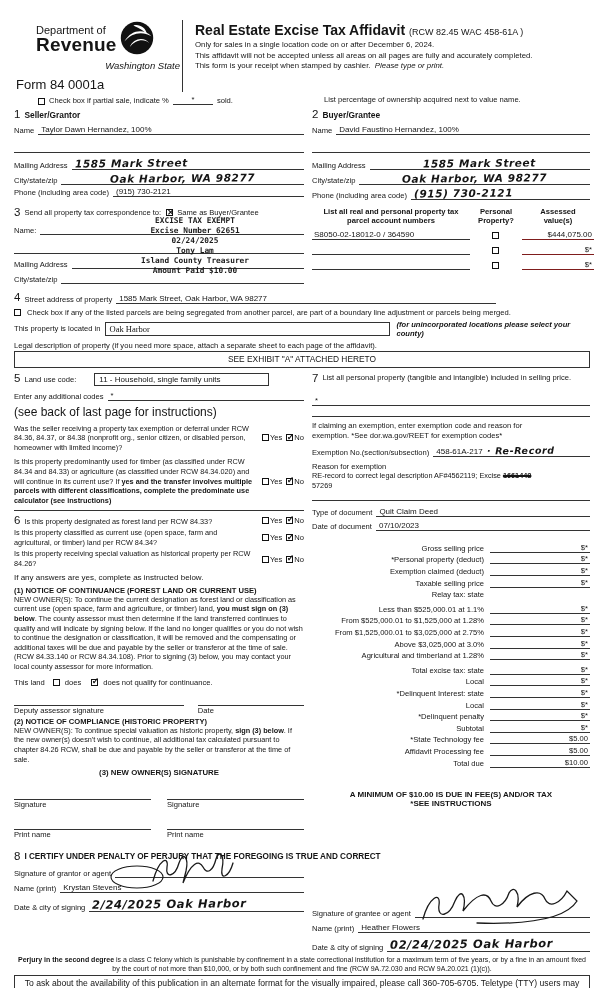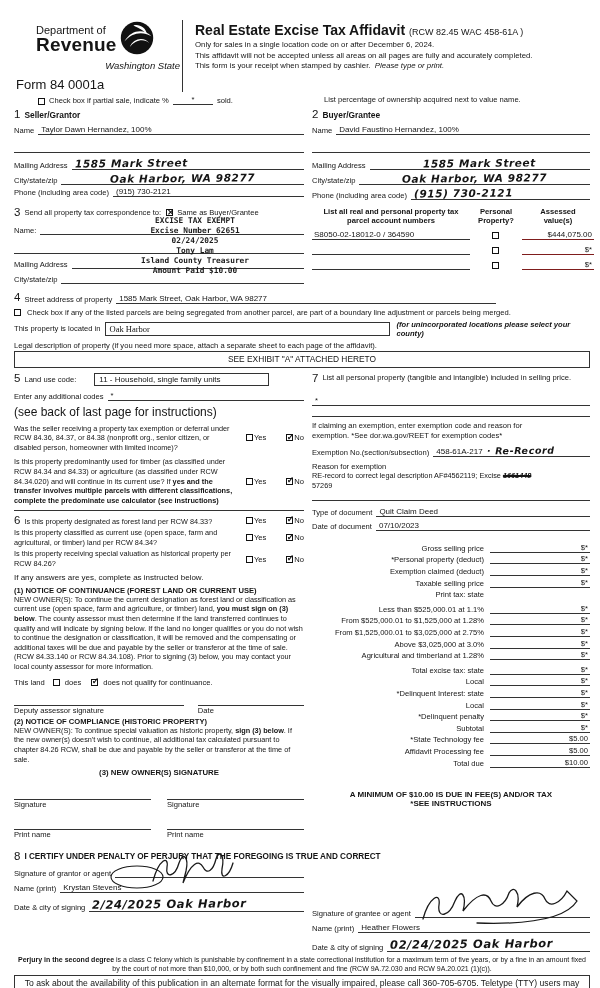--- a/index.html
+++ b/index.html
@@ -30,25 +30,25 @@
   .hw { font-family:"DejaVu Sans", sans-serif; font-style:italic; font-weight:bold; font-size:10.5px; letter-spacing:0.6px; transform:rotate(-0.6deg); display:inline-block; white-space:nowrap; }
   .hw.sm { font-size:9.5px; }
   .cb { width:7px; height:7px; border:1px solid #111; display:inline-block; position:relative; vertical-align:-1px; margin-right:1px; flex-shrink:0; background:#fff; }
   .cb.ck::after { content:"\2713"; position:absolute; top:-3.5px; left:-0.5px; font-size:9px; font-weight:bold; color:#111; }
   .cb.x::after { content:"\2715"; position:absolute; top:-1.5px; left:0px; font-size:8px; font-weight:bold; color:#111; }
   .secnum { font-size:11.5px; margin-right:4px; line-height:1; }
   .sechead { font-weight:bold; font-size:8.4px; }
   .cols { display:flex; }
   .colL { width:298px; flex-shrink:0; padding-right:8px; }
   .colR { flex:1; }
-  .yn { display:flex; gap:20px; margin-left:8px; white-space:nowrap; flex-shrink:0;text-align:right; }
+  .yn { display:flex; gap:4px; margin-left:8px; white-space:nowrap; flex-shrink:0;text-align:right; }
   .yn span { display:inline-flex; align-items:center; }
   .para { font-size:7.3px; line-height:1.32; }
   .b { font-weight:bold; }
-  .strike { text-decoration:line-through; text-decoration-thickness:2px;font-style:italic; }
+  .strike { text-decoration:line-through; text-decoration-thickness:2px; }
 
   
   .s12 .row { margin-top:3px; }
   .s12 .blankline { margin-top:9px; }
 
   
   .stamp { position:absolute; left:92px; top:9px; width:178px; text-align:center; font-family:"DejaVu Sans Mono", monospace; font-size:7.8px; font-weight:bold; line-height:1.3; color:#1c1c1c; }
 
   
   .ptab-head { display:flex; font-weight:bold; text-align:center; line-height:1.2; }
@@ -417,21 +417,21 @@
           </div>
         <div class="prow">
             <span class="plabel">Exemption claimed (deduct)</span>
             <span class="pval">$*</span>
           </div>
         <div class="prow">
             <span class="plabel">Taxable selling price</span>
             <span class="pval">$*</span>
           </div>
         <div class="prow">
-            <span class="plabel">Print tax:  state</span>
+            <span class="plabel">Relay tax:  state</span>
             <span class="pval noline"></span>
           </div>
         <div class="prow" style="margin-top:3px;">
             <span class="plabel">Less than $525,000.01 at 1.1%</span>
             <span class="pval">$*</span>
           </div>
         <div class="prow">
             <span class="plabel">From $525,000.01 to $1,525,000 at 1.28%</span>
             <span class="pval">$*</span>
           </div>

